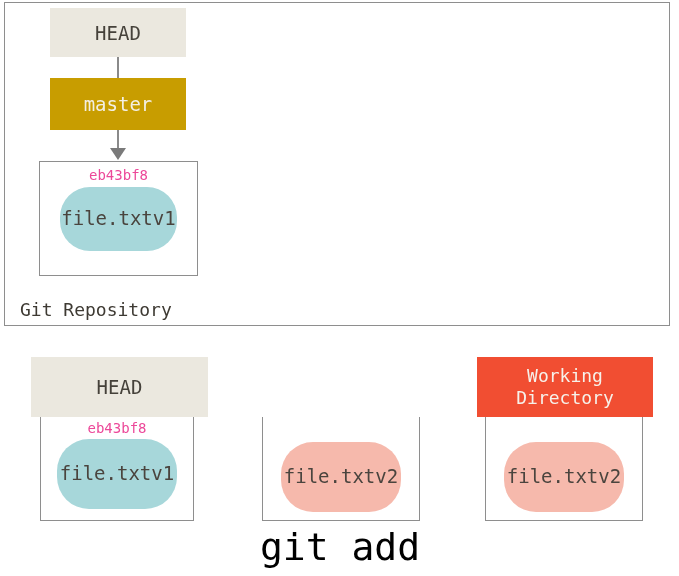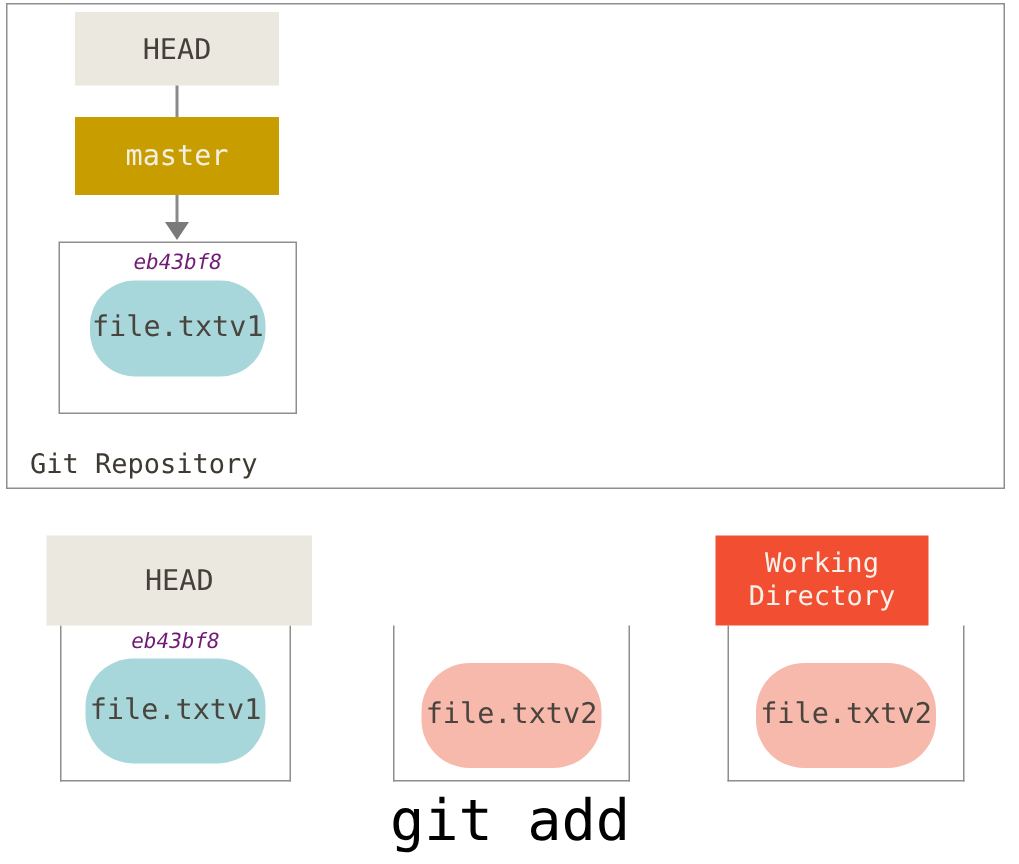--- a/index.html
+++ b/index.html
@@ -40,40 +40,40 @@
     border-left: 8px solid transparent;
     border-right: 8px solid transparent;
     border-top: 12px solid #7a7a7a;
   }
   .commit-box {
     left: 39px; top: 161px; width: 159px; height: 115px;
     border: 1.5px solid #8e8e8e; background: #ffffff;
     display: flex; flex-direction: column; align-items: center;
   }
   .commit-id {
-    margin-top: 5px; font-size: 14px; color: #701a75; font-style: italic;
+    margin-top: 5px; font-size: 14px; color: #ec4899;
   }
   .pill {
     width: 117px; height: 64px; margin-top: 4px;
     border-radius: 30px;
     display: flex; flex-direction: row; align-items: center; justify-content: center;
     font-size: 19px; line-height: 1.22; color: #4a443e;
   }
   .pill-blue { background: #a7d7da; }
   .pill-salmon { background: #f6b9ac; }
 
   
   .col-header {
     top: 357px; height: 60px;
     display: flex; align-items: center; justify-content: center;
     font-size: 19px; text-align: center; z-index: 2;
   }
   .hdr-head   { left: 31px;  width: 177px; background: #ebe8df; color: #45413a; }
   .hdr-index  { left: 253px; width: 170px; background: #0a939c; color: #eef0e9; }
-  .hdr-wd     { left: 477px; width: 142px; background: #f14e32; color: #f6f1ea;
+  .hdr-wd     { left: 477px; width: 176px; background: #f14e32; color: #f6f1ea;
                 font-size: 18px; line-height: 1.25; padding: 0 24px; }
   .col-box {
     top: 417px; height: 104px;
     border: 1.5px solid #8e8e8e; border-top: none; background: #ffffff;
     display: flex; flex-direction: column; align-items: center; z-index: 1;
   }
   .box-head  { left: 40px;  width: 154px; }
   .box-index { left: 262px; width: 158px; }
   .box-wd    { left: 485px; width: 158px; }
   .col-box .pill { width: 120px; height: 70px; border-radius: 32px; }

